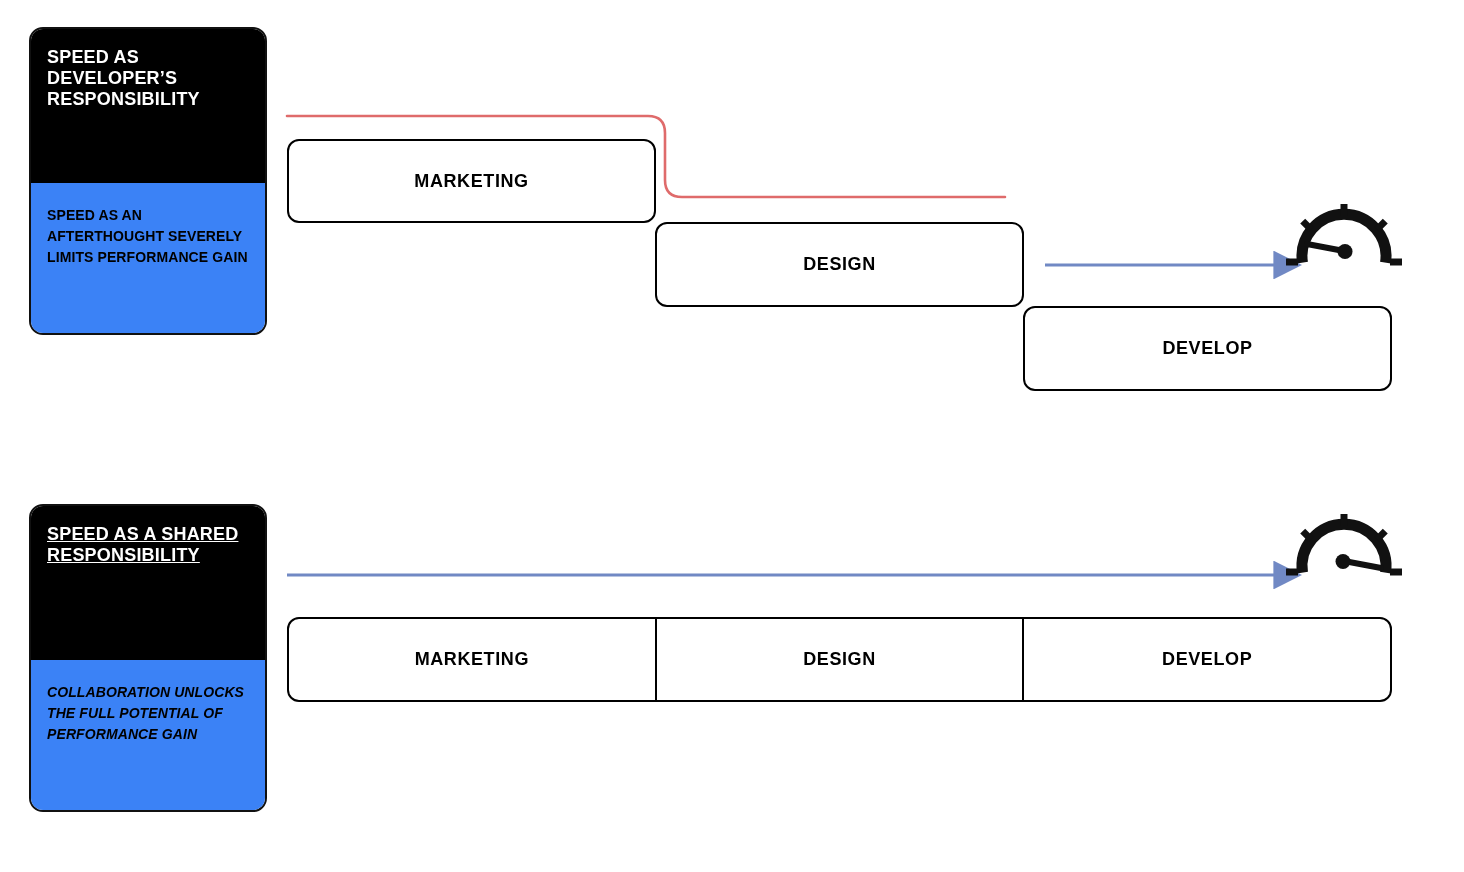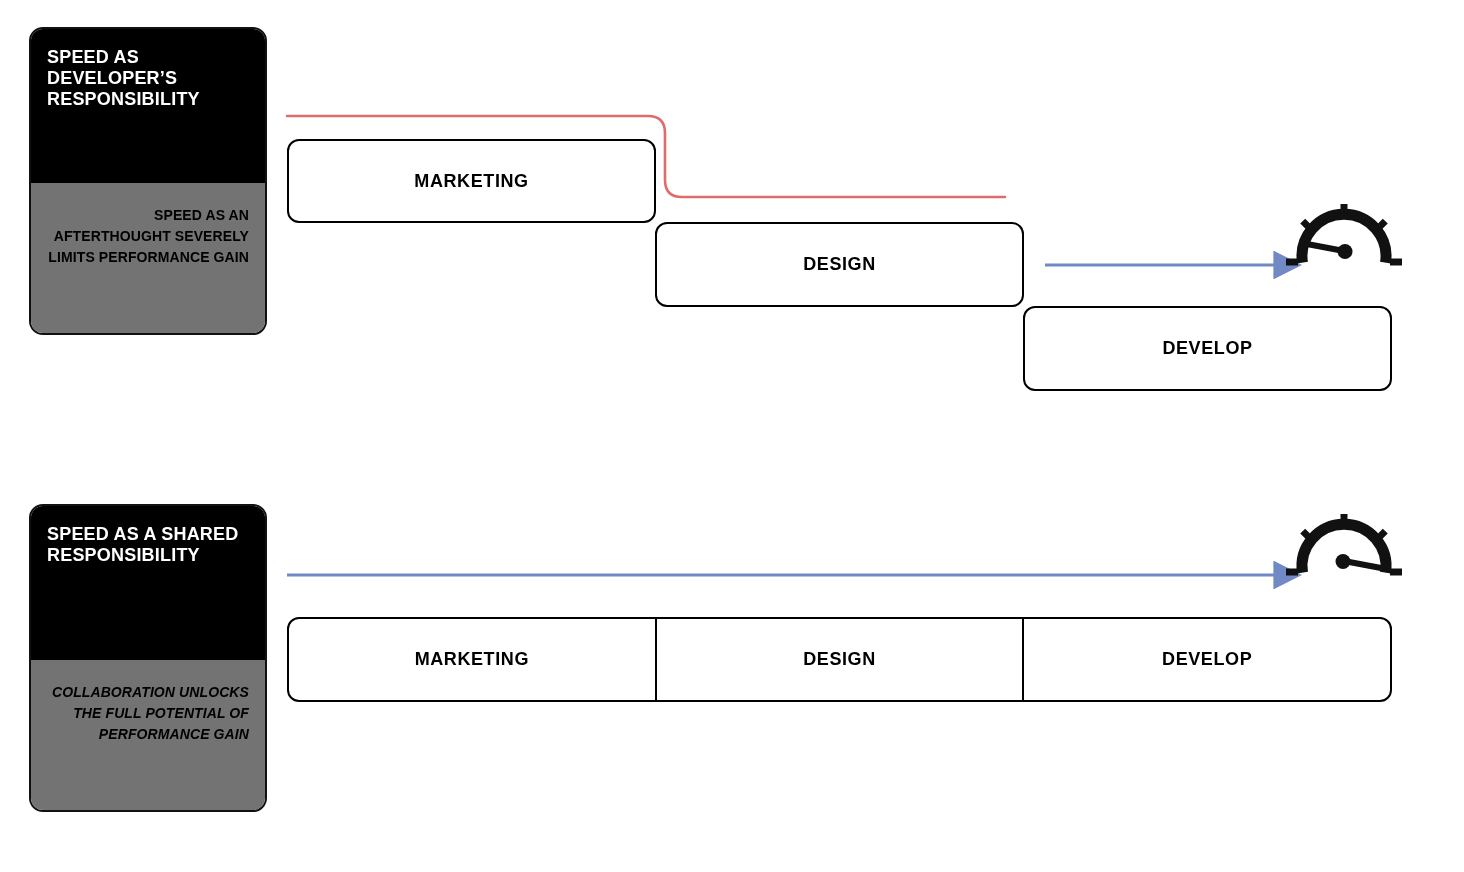--- a/index.html
+++ b/index.html
@@ -23,34 +23,33 @@
   .card-head {
     background:#000000;
     color:#ffffff;
     padding:18px 16px 20px 16px;
     font-size:18px;
     font-weight:bold;
     line-height:21px;
     letter-spacing:0.2px;
   }
   .card-body {
-    background:#737373;
+    background:#3b82f6;
     color:#000000;
     padding:22px 16px 26px 16px;
     font-size:14px;
     font-weight:bold;
     line-height:21px;
     letter-spacing:0.1px;
-    text-align:right;
   }
   #card-top  { left:29px;  top:27px;  }
   #card-top .card-head { height:154px; }
   #card-top .card-body { height:150px; }
   #card-bot  { left:29px;  top:504px; }
-  #card-bot .card-head { height:154px; }
+  #card-bot .card-head { height:154px;text-decoration:underline; }
   #card-bot .card-body { height:150px;font-style:italic; }
 
   
   .stagebox {
     position:absolute;
     border:2.5px solid #000000;
     border-radius:12px;
     background:#ffffff;
     display:flex;
     align-items:center;

